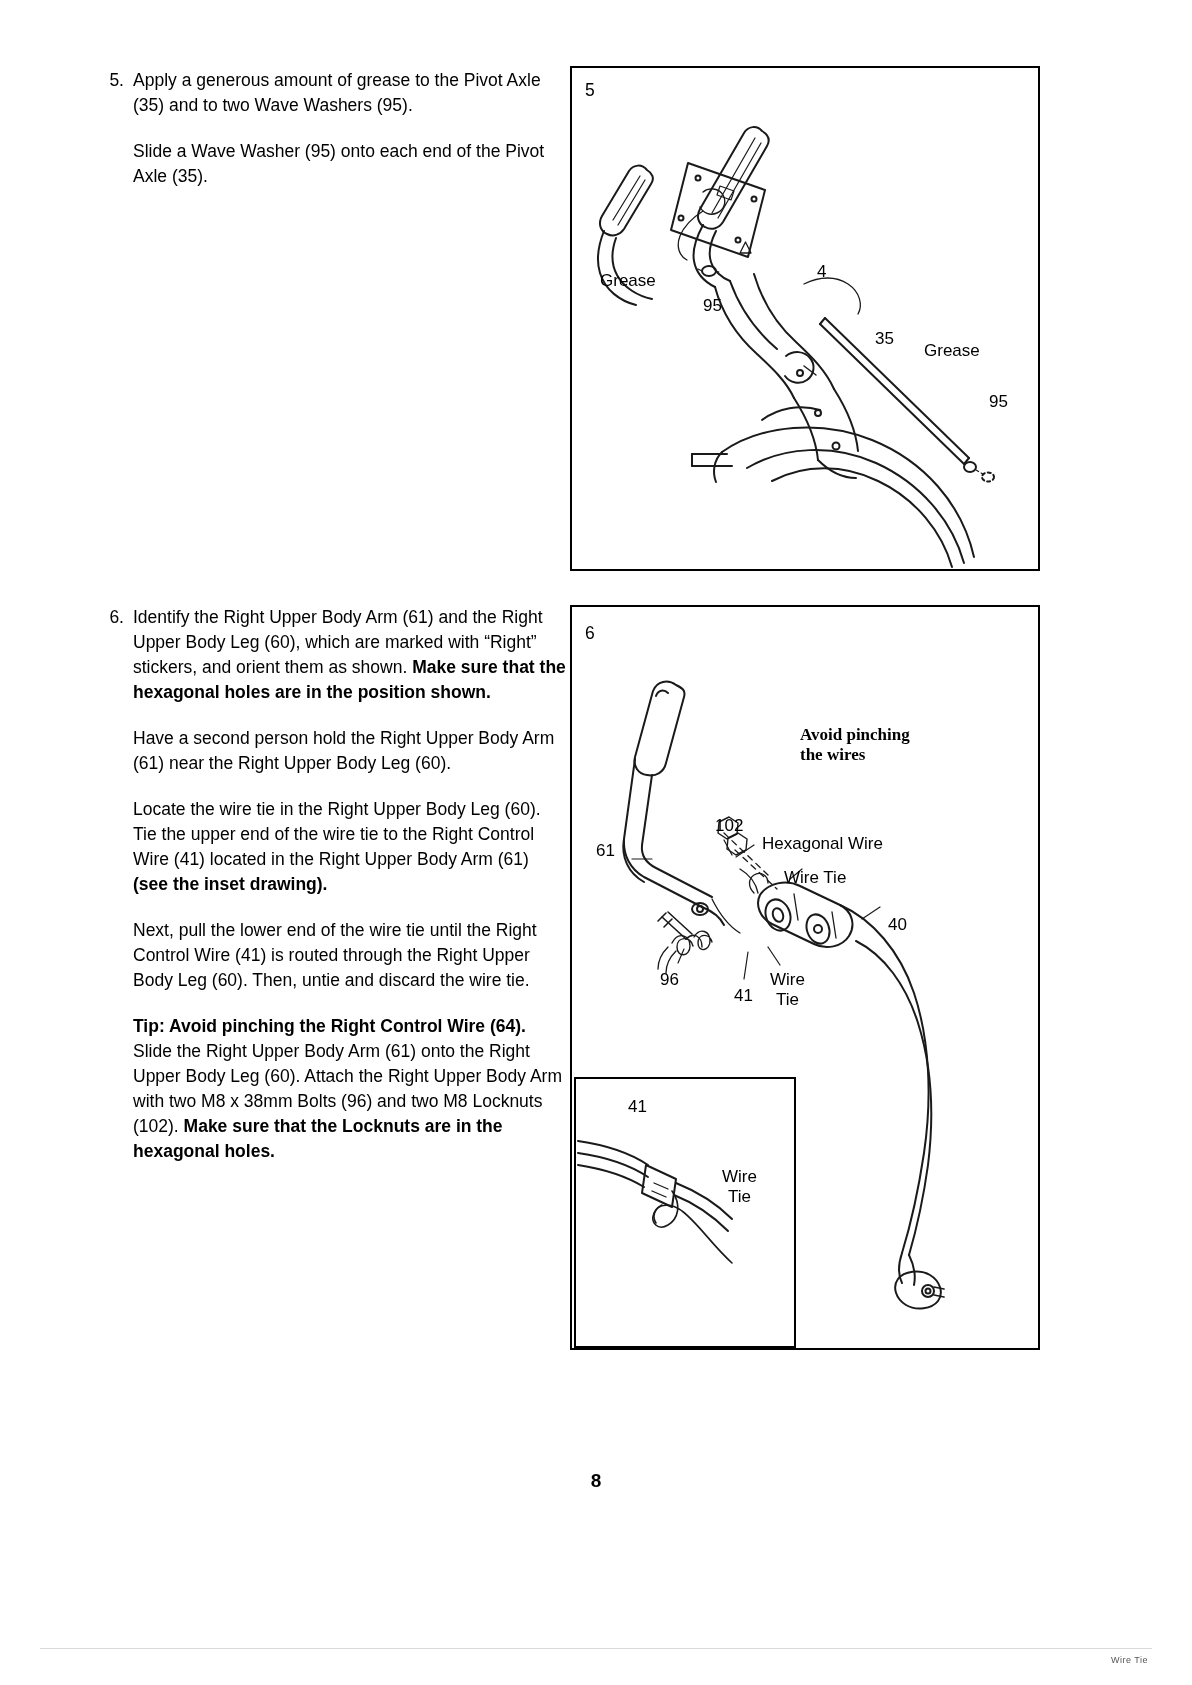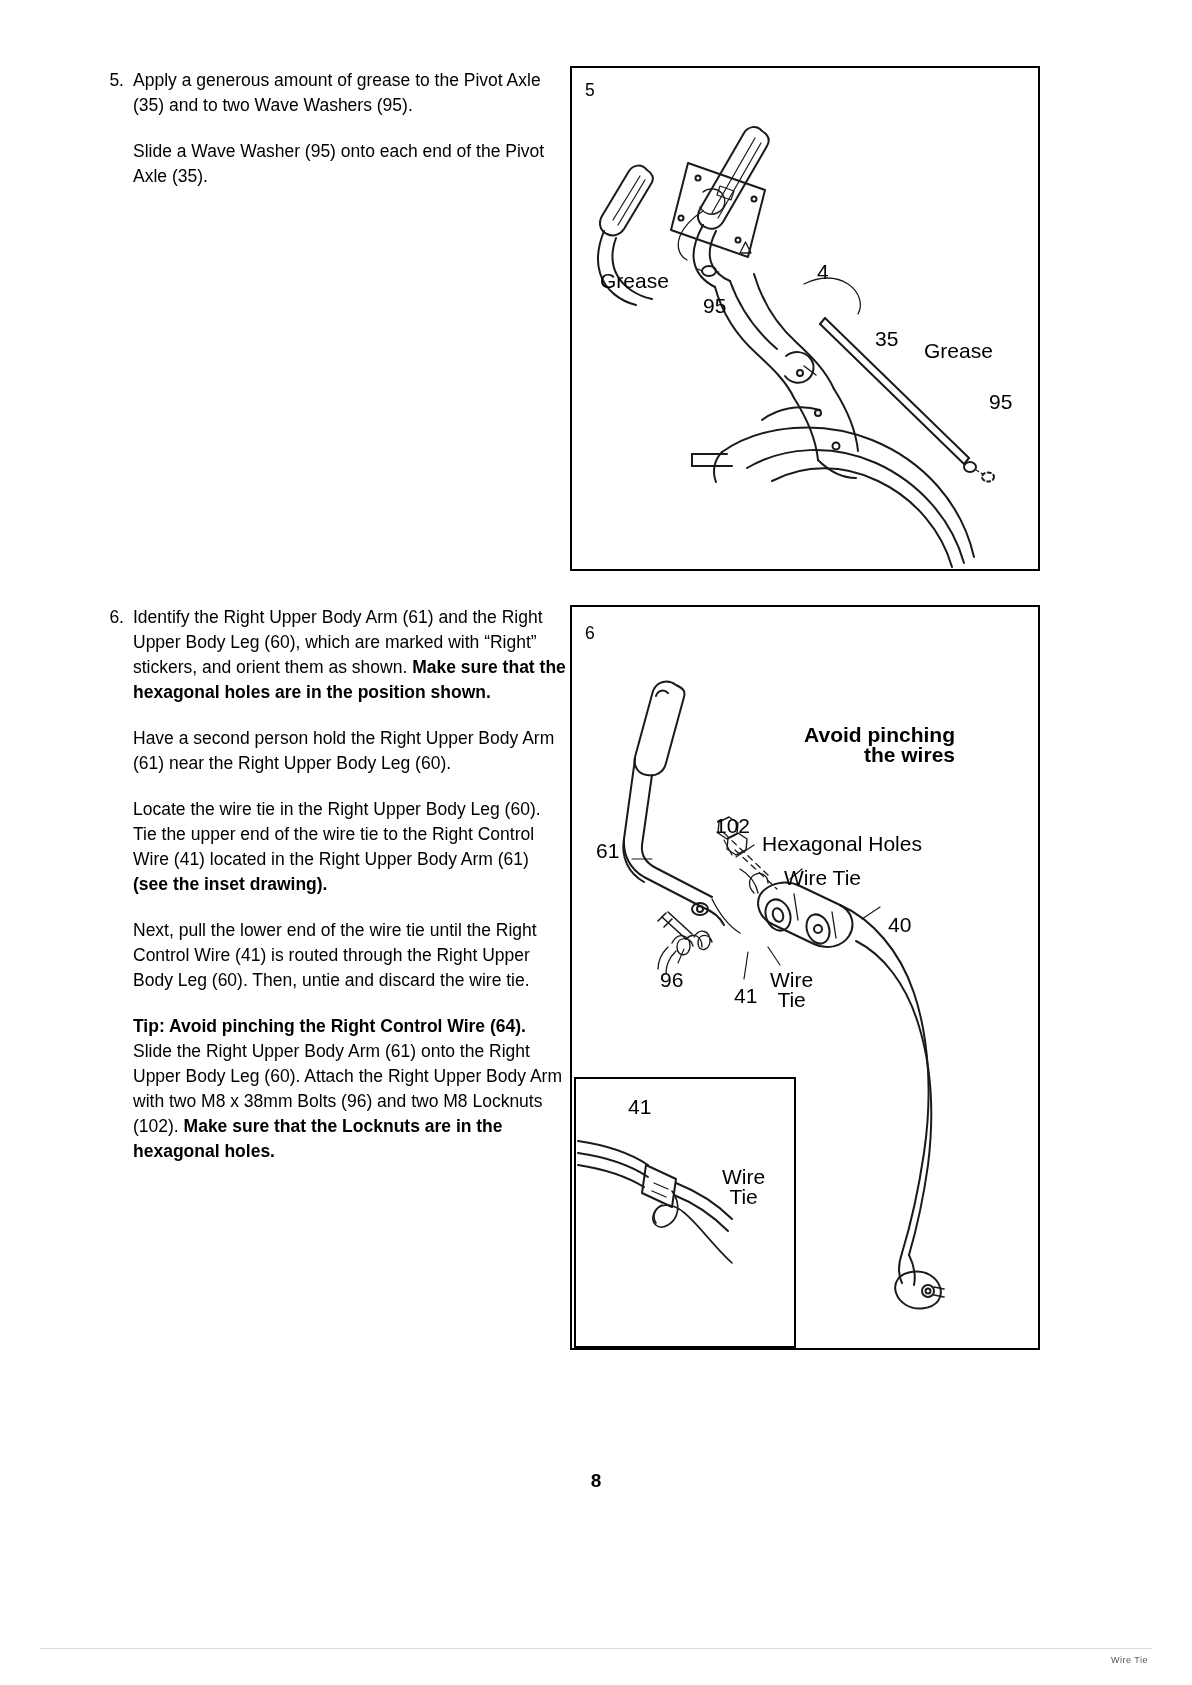--- a/index.html
+++ b/index.html
@@ -85,25 +85,25 @@
     width: 222px;
     height: 271px;
     border: 2px solid #000;
     box-sizing: border-box;
     background: #fff;
   }
 
   svg { display: block; }
   .lbl {
     position: absolute;
-    font-size: 21px;
+    font-size: 17px;
     line-height: 20px;
     white-space: pre;
   }
-  .lbl.bold { font-weight: bold; text-align: right; }
+  .lbl.bold { font-weight: bold; text-align: left; font-family: Liberation Serif, serif; }
 
   
   #page-number {
     position: absolute;
     left: 0;
     top: 1470px;
     width: 1192px;
     text-align: center;
     font-size: 19px;
     font-weight: bold;
@@ -302,21 +302,21 @@
         <path d="M308 300 L290 312" stroke-width="1.2"></path>
         <path d="M106 356 L112 342" stroke-width="1.2"></path>
         <path d="M172 372 L176 345" stroke-width="1.2"></path>
         <path d="M208 358 L196 340" stroke-width="1.2"></path>
       </g>
     </svg>
 
     <div class="lbl bold" style="left:228px; top:118px; width:155px;"><span style="white-space:pre-line">Avoid pinching
 the wires</span></div>
     <div class="lbl" style="left:143px; top:209px;">102</div>
-    <div class="lbl" style="left:190px; top:227px;">Hexagonal Holes</div>
+    <div class="lbl" style="left:190px; top:227px;">Hexagonal Wire</div>
     <div class="lbl" style="left:24px; top:234px;">61</div>
     <div class="lbl" style="left:212px; top:261px;">Wire Tie</div>
     <div class="lbl" style="left:316px; top:308px;">40</div>
     <div class="lbl" style="left:88px; top:363px;">96</div>
     <div class="lbl" style="left:162px; top:379px;">41</div>
     <div class="lbl" style="left:198px; top:363px; white-space:pre-line; text-align:center;">Wire
 Tie</div>
 
     <div class="inset">
       <svg width="218" height="267" viewBox="0 0 218 267">

